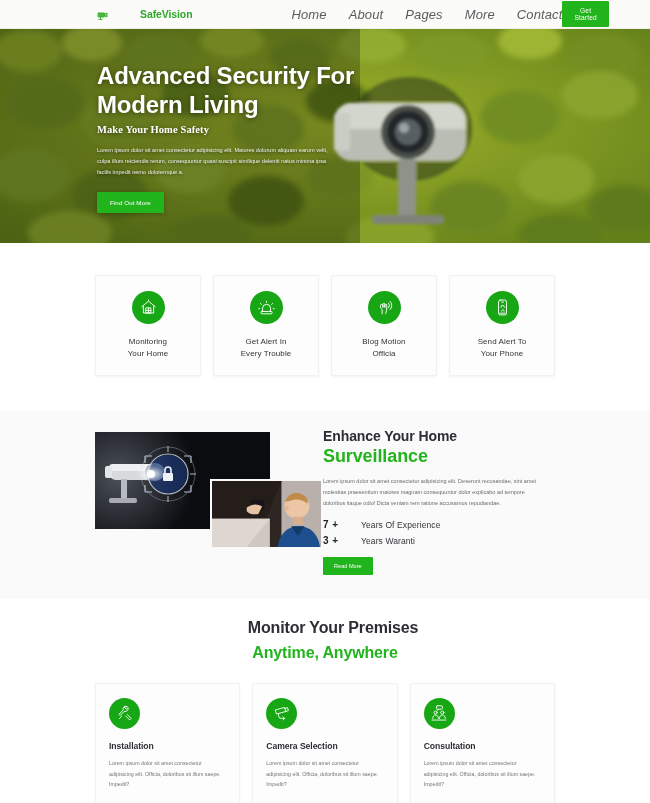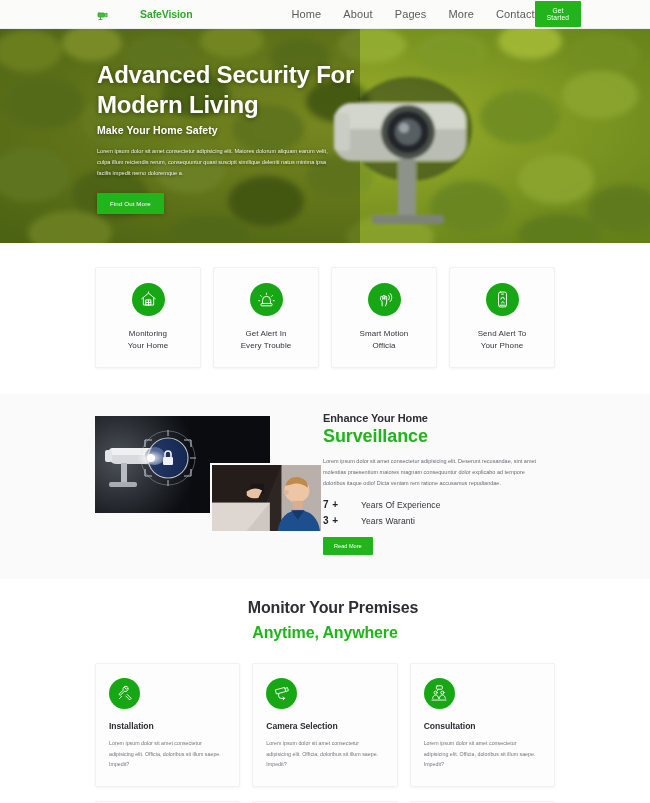--- a/index.html
+++ b/index.html
@@ -22,22 +22,22 @@
   }
   .brand { display: flex; align-items: center; gap: 3px; margin-left: 97px; }
   .brand-icon { width: 12px; height: 12px; display: block; }
   .brand-name {
     font-size: 10.5px; font-weight: bold; color: #2fa82a;
     letter-spacing: -0.1px;
     padding-left: 28px;
   }
   .nav-links { display: flex; align-items: center; gap: 22px; margin-left: 99px; }
   .nav-link {
-    font-size: 11px; color: #5b5b5b; letter-spacing: .12px;
-    text-decoration: none; cursor: pointer;
+    font-size: 13px; color: #5b5b5b; letter-spacing: .12px;
+    text-decoration: none; cursor: pointer; font-style: italic;
   }
   .nav-cta {
     margin-left: auto; margin-right: 93px;
     background: #22b41c; color: #ffffff;
     font-size: 6.6px; letter-spacing: .15px;
     padding: 6px 12px; border: none; border-radius: 1px;
     cursor: pointer;
   }
 
   
@@ -54,37 +54,38 @@
   .hero-title {
     font-size: 24px; line-height: 1.22; font-weight: bold;
     color: #ffffff; letter-spacing: -.2px;
     text-shadow: 0 1px 5px rgba(0,0,0,.45);
     max-width: 260px;
   }
   .hero-sub {
     margin-top: 5px; font-size: 10.5px; font-weight: bold;
     color: #ffffff; letter-spacing: .1px;
     text-shadow: 0 1px 4px rgba(0,0,0,.5);
+    font-family: Liberation Serif, serif;
   }
   .hero-text {
     margin-top: 10px; max-width: 243px;
     font-size: 5.6px; line-height: 1.95; color: #efefef;
     text-shadow: 0 1px 3px rgba(0,0,0,.55);
   }
   .hero-btn {
     margin-top: 14px; align-self: flex-start;
     background: #22b41c; color: #fff;
     font-size: 6.2px; letter-spacing: .1px;
     padding: 7px 13px; border: none; border-radius: 1px; cursor: pointer;
     box-shadow: 0 1px 4px rgba(0,0,0,.25);
   }
 
   
   .sec-features { background: #ffffff; padding: 20px 0 22px; }
-  .wrap { width: 460px; margin: 4px auto; }
+  .wrap { width: 460px; margin: 12px auto; }
 
   .feature-grid { display: flex; gap: 12px; }
   .feature-card {
     flex: 1; background: #fdfdfd;
     border: 1px solid #f1f1f1;
     border-radius: 2px;
     box-shadow: 0 1px 3px rgba(0,0,0,.05);
     padding: 15px 6px 14px;
     display: flex; flex-direction: column; align-items: center;
   }
@@ -109,21 +110,21 @@
     background: #111318;
   }
   .img-dark svg, .img-tech svg { width: 100%; height: 100%; display: block; }
   .img-tech {
     position: absolute; left: 115px; top: 53px;
     width: 113px; height: 70px; overflow: hidden;
     background: #2a2524; border: 2px solid #fafafa;
   }
   .enh-body { width: 230px; padding-top: 2px; }
   .enh-h1 {
-    font-size: 11px; font-weight: bold; color: #2d2d34; letter-spacing: -.1px;
+    font-size: 14px; font-weight: bold; color: #2d2d34; letter-spacing: -.1px;
   }
   .enh-h2 {
     font-size: 18px; font-weight: bold; color: #22b41c;
     letter-spacing: -.1px; margin-top: 2px;
   }
   .enh-p {
     margin-top: 9px; font-size: 5.5px; line-height: 2.0;
     color: #6c6c72; max-width: 216px;
   }
   .stats { margin-top: 10px; }
@@ -306,21 +307,21 @@
           <span class="icon-circle">
             <svg viewBox="0 0 24 24" fill="none" stroke="#ffffff" stroke-width="1.2" stroke-linecap="round" stroke-linejoin="round">
               <path d="M9 20v-5.5l-2-2V9.5a1.5 1.5 0 0 1 3 0v2"></path>
               <path d="M10 11.5V8a1.2 1.2 0 0 1 2.4 0v3.5"></path>
               <path d="M12.4 11.5V9a1.2 1.2 0 0 1 2.4 0v5c0 3.2-1.6 6-1.6 6"></path>
               <path d="M17 6.5a4 4 0 0 1 0 6"></path>
                 <path d="M19.2 4.4a7 7 0 0 1 0 10.2"></path>
             </svg>
           </span>
           <div class="feature-label">
-            <span>Smart Motion</span><br><span>Officia</span>
+            <span>Blog Motion</span><br><span>Officia</span>
           </div>
         </div>
 
         <div class="feature-card">
           <span class="icon-circle">
             <svg viewBox="0 0 24 24" fill="none" stroke="#ffffff" stroke-width="1.2" stroke-linecap="round" stroke-linejoin="round">
               <rect x="7" y="2.6" width="10" height="18.8" rx="2.2"></rect>
               <path d="M10.8 5.2h2.4"></path>
               <path d="M10 11.5a2.2 2.2 0 0 1 4.4 0"></path>
               <path d="M11 16.5c0-2.5 3-2.5 3 0"></path>

